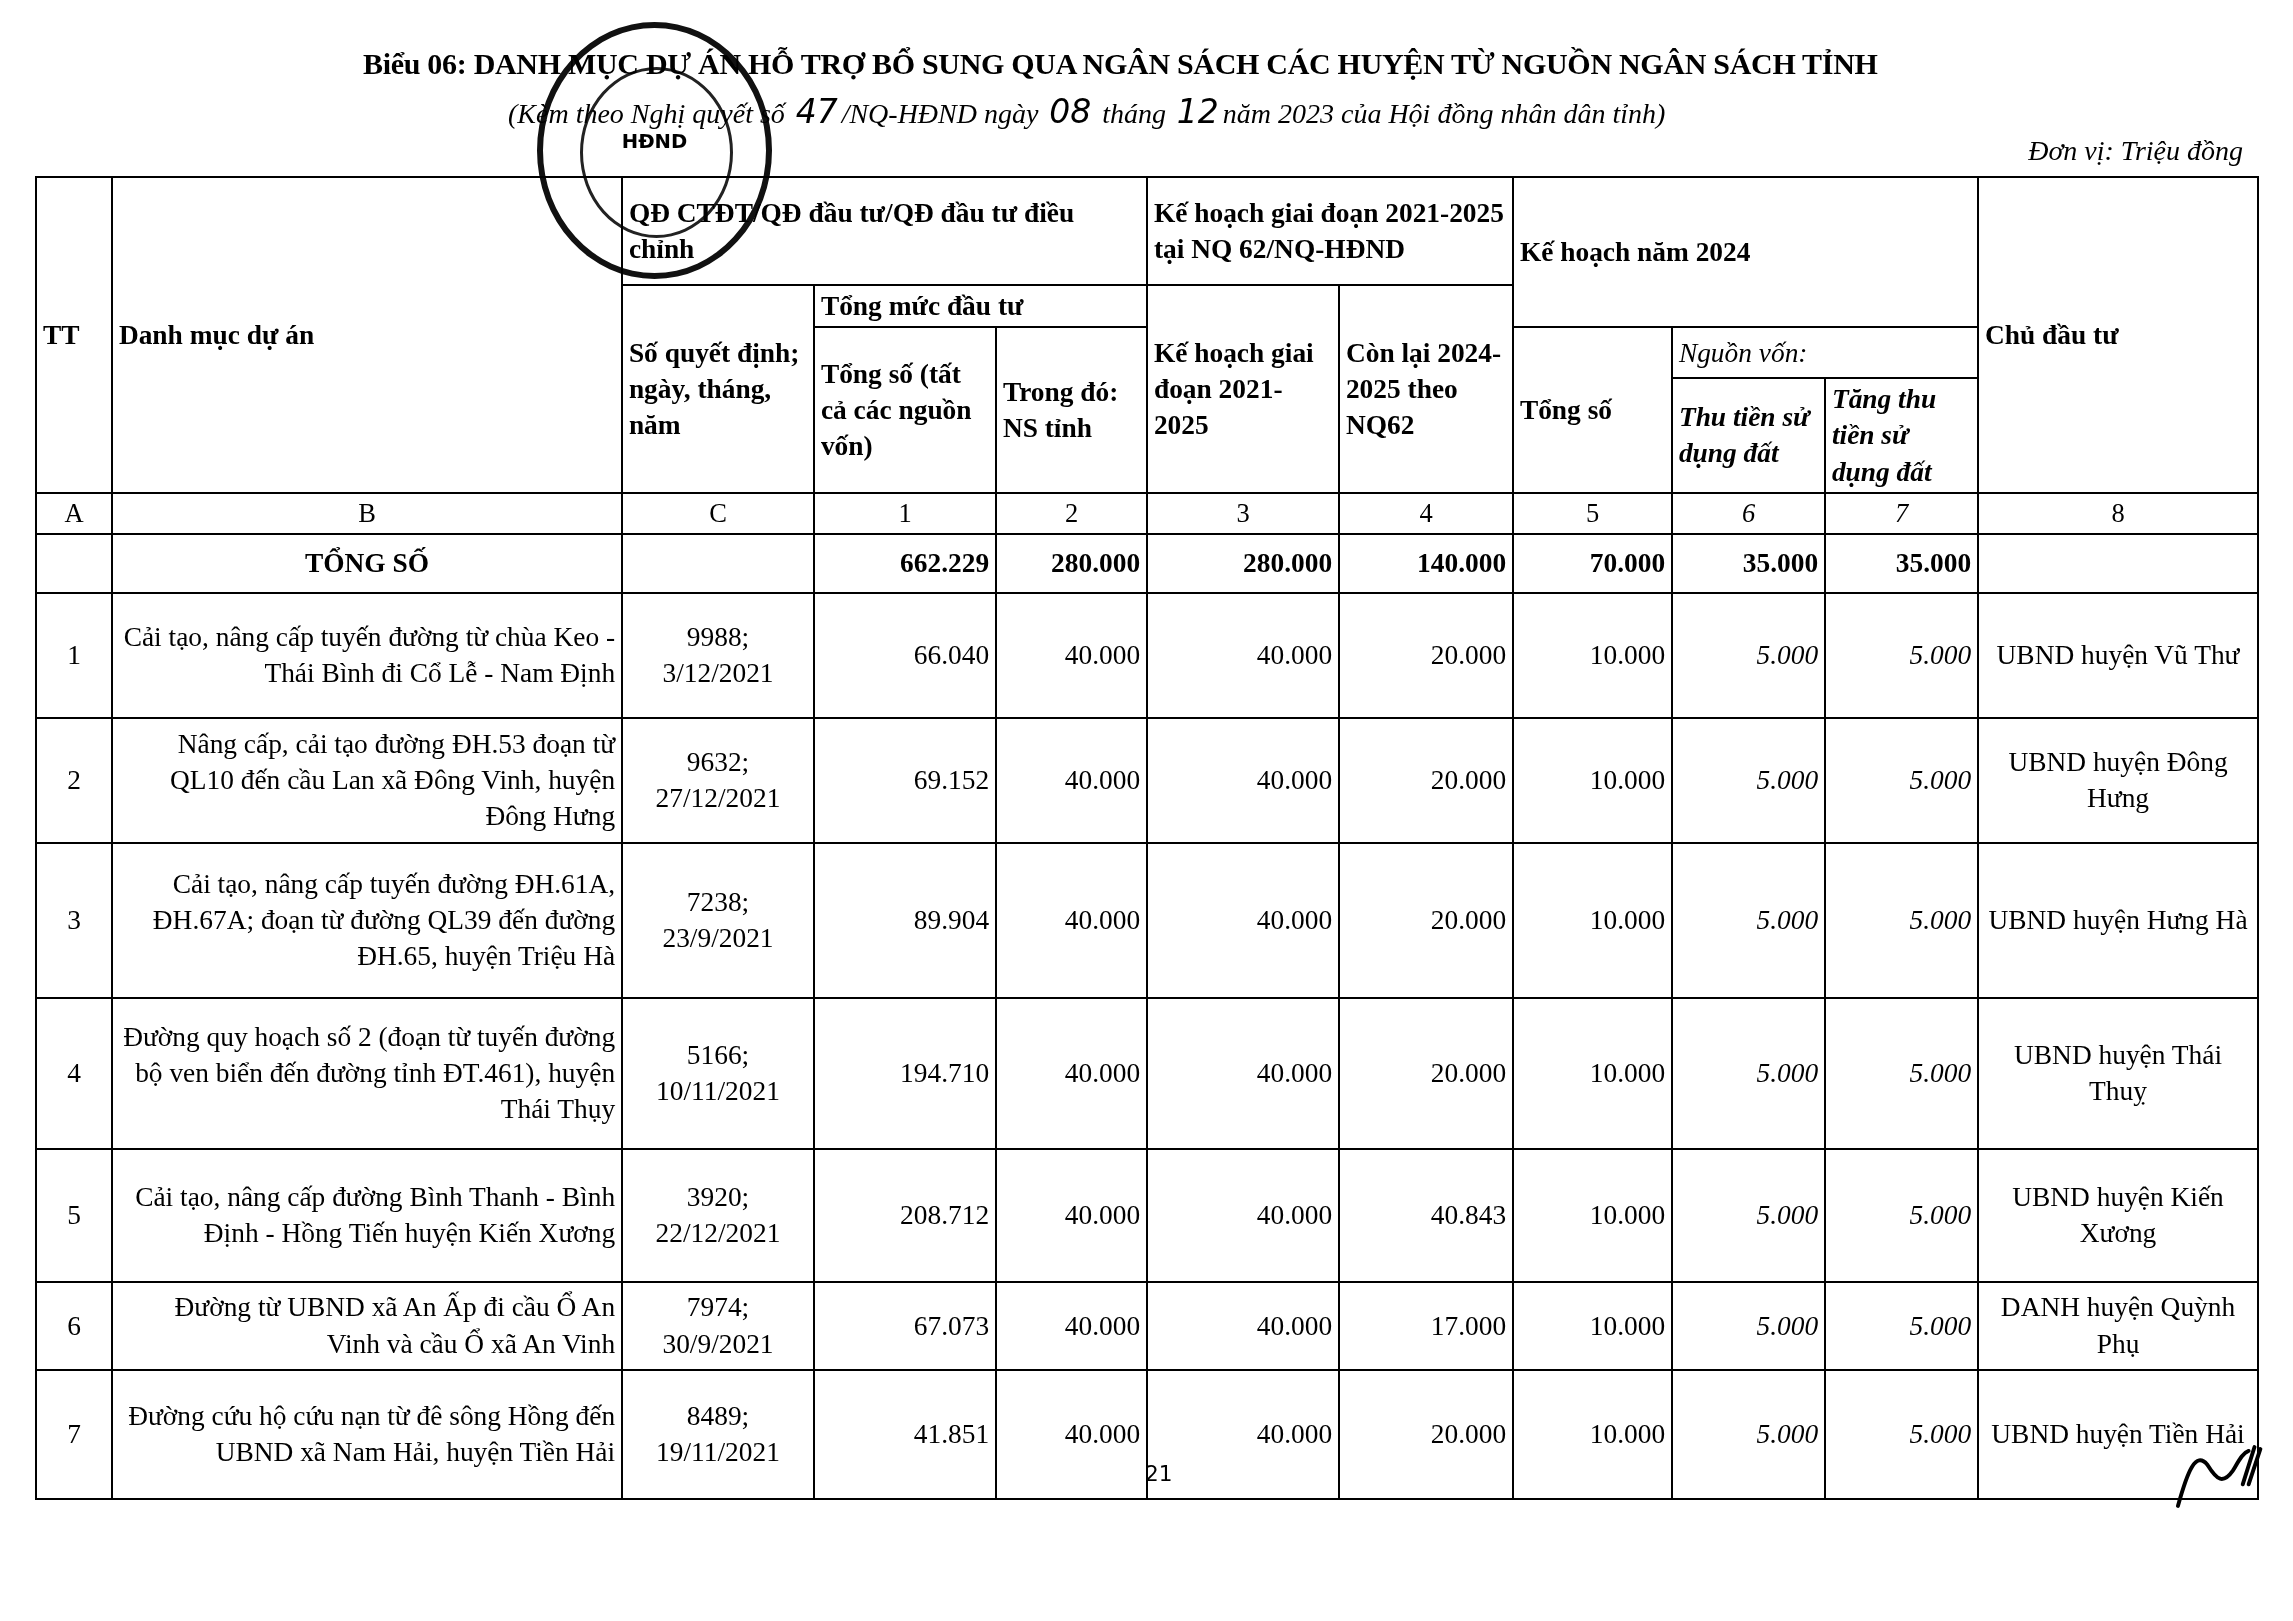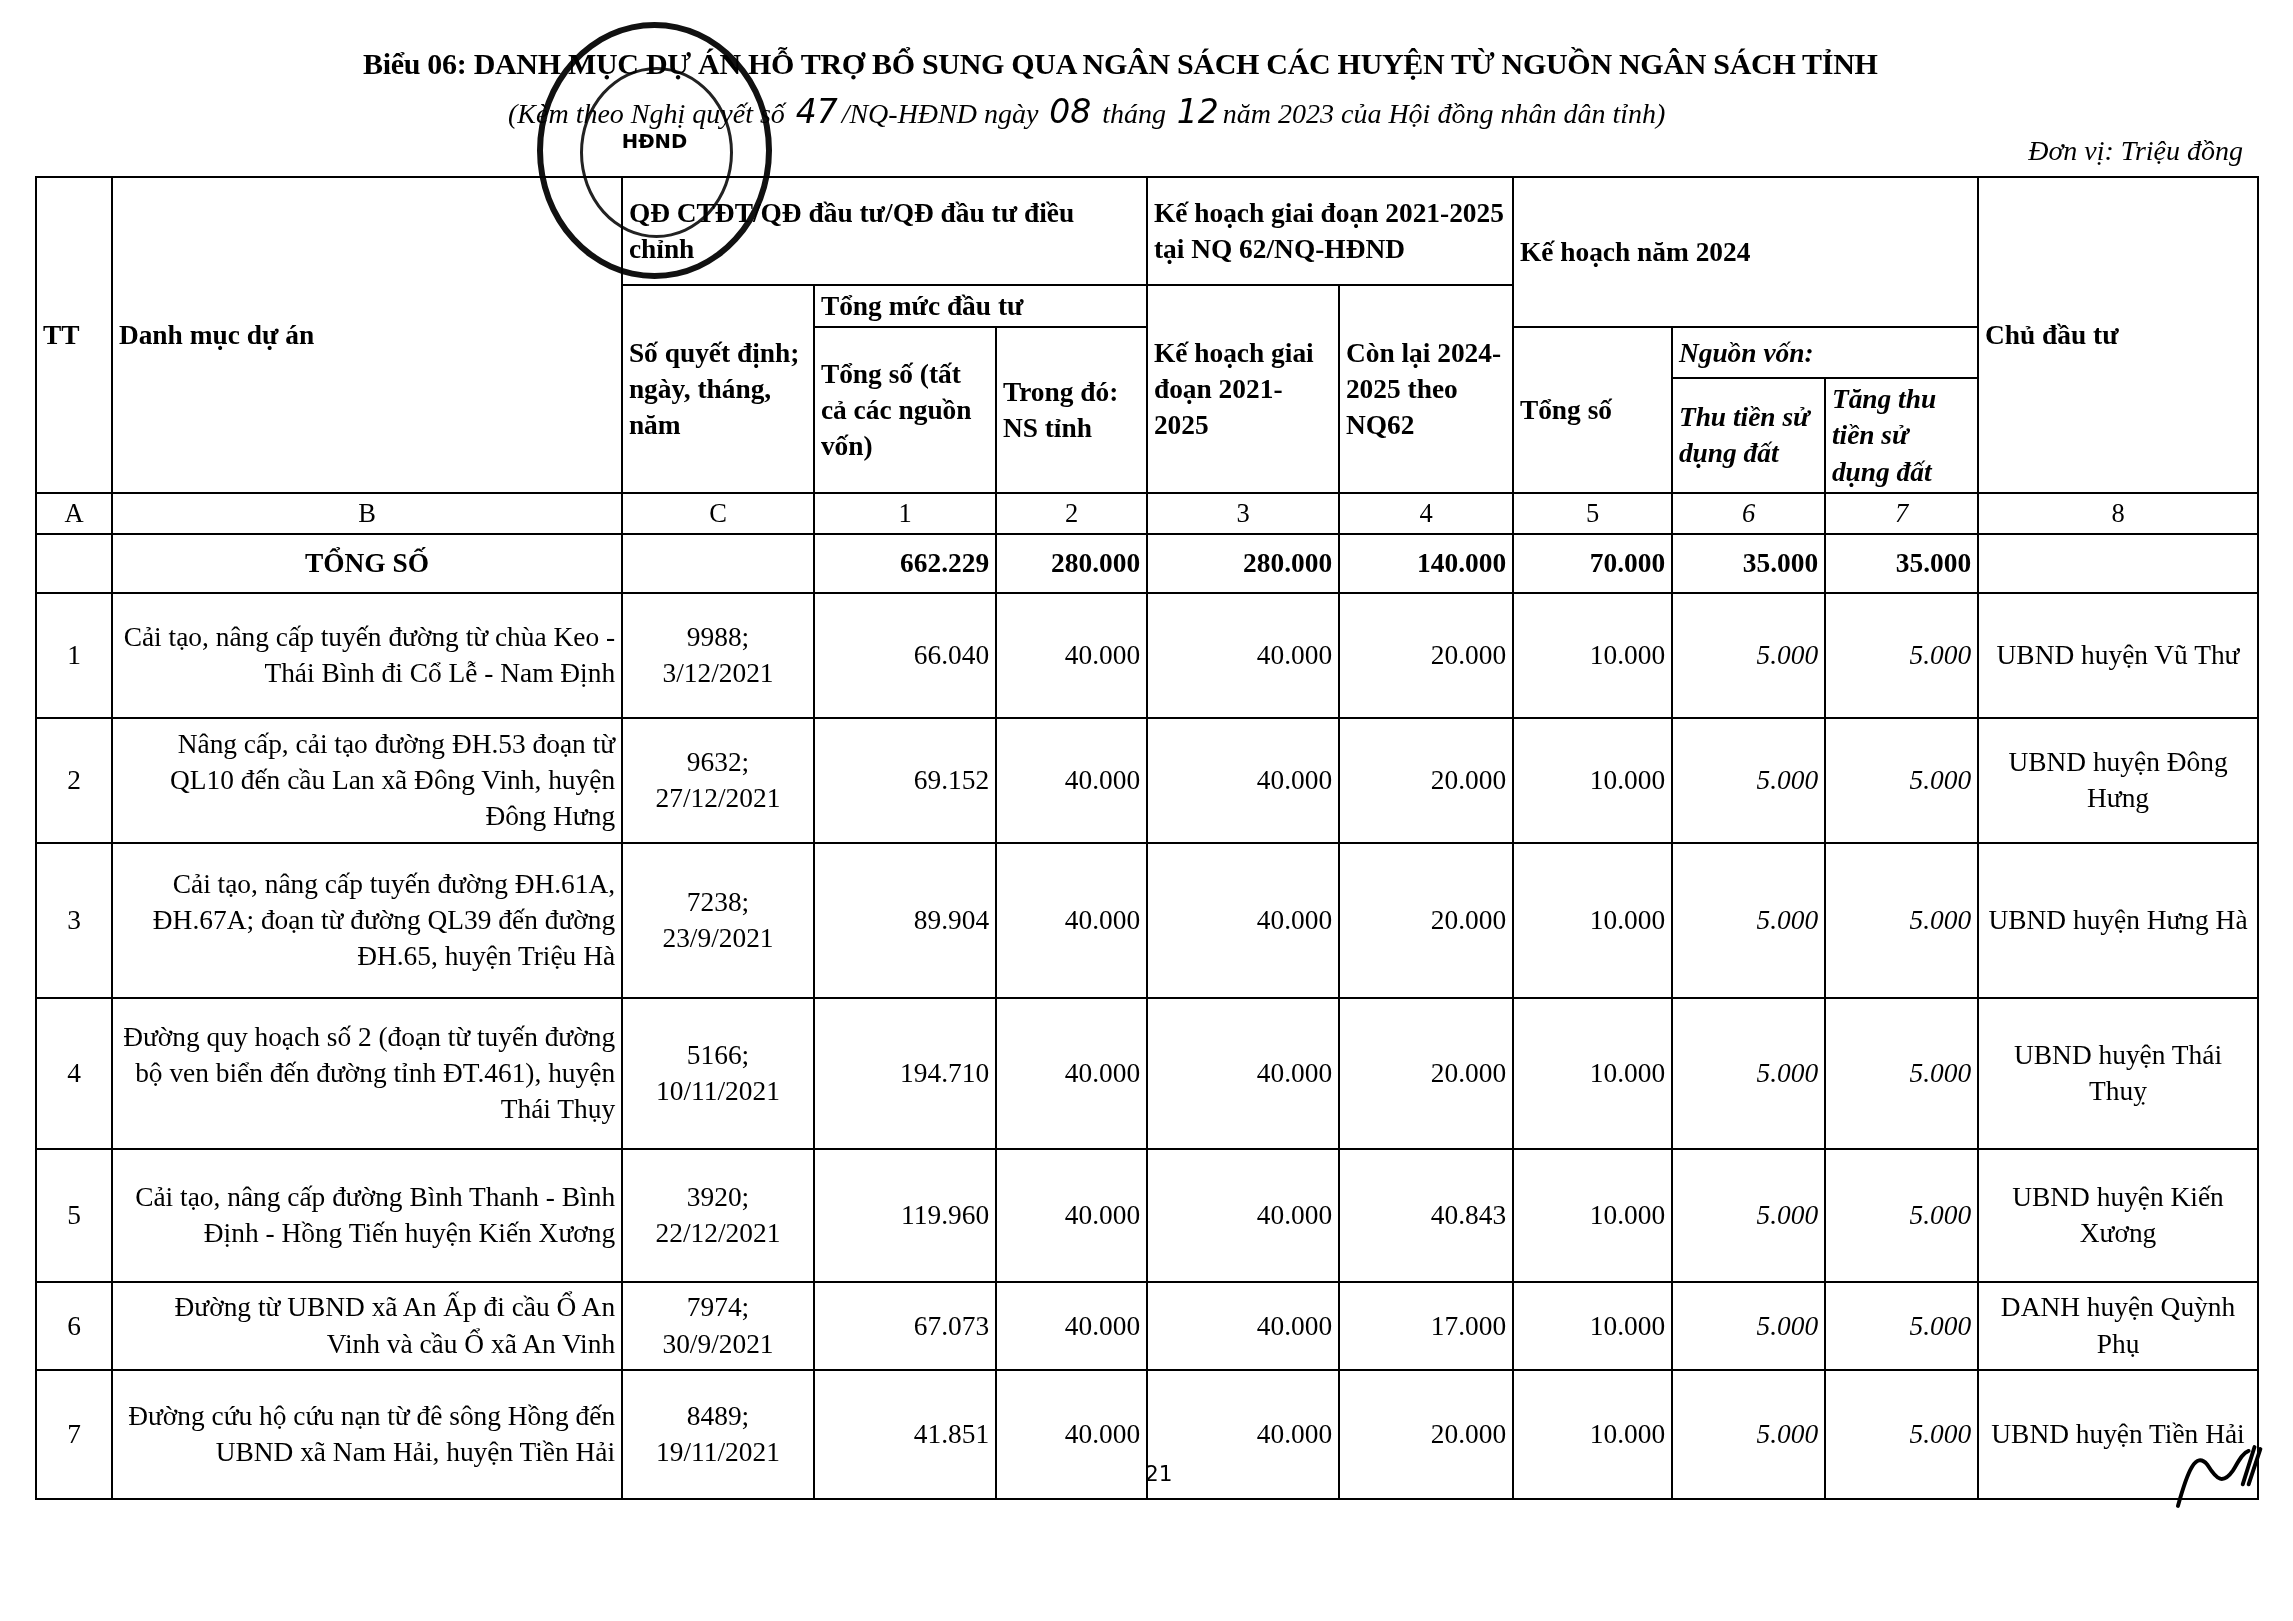--- a/index.html
+++ b/index.html
@@ -102,21 +102,21 @@
     <tr style="height:0px">
       <th rowspan="3">Số quyết định; ngày, tháng, năm</th>
       <th colspan="2">Tổng mức đầu tư</th>
       <th rowspan="3">Kế hoạch giai đoạn 2021-2025</th>
       <th rowspan="3">Còn lại 2024-2025 theo NQ62</th>
     </tr>
     <tr style="height:51px">
       <th rowspan="2">Tổng số (tất cả các nguồn vốn)</th>
       <th rowspan="2">Trong đó: NS tỉnh</th>
       <th rowspan="2">Tổng số</th>
-      <th colspan="2" class="it" style="font-weight:bold">Nguồn vốn:</th>
+      <th colspan="2" class="it" style="font-weight:normal">Nguồn vốn:</th>
     </tr>
     <tr style="height:108px">
       <th class="it" style="font-weight:bold">Thu tiền sử dụng đất</th>
       <th class="it" style="font-weight:bold">Tăng thu tiền sử dụng đất</th>
     </tr>
     <tr class="idx">
       <td>A</td>
       <td>B</td>
       <td>C</td>
       <td>1</td>
@@ -193,21 +193,21 @@
       <td class="num">20.000</td>
       <td class="num">10.000</td>
       <td class="num it">5.000</td>
       <td class="num it">5.000</td>
       <td class="ctr">UBND huyện Thái Thuỵ</td>
     </tr>
     <tr class="row" style="height:133px">
       <td class="ctr">5</td>
       <td class="lft">Cải tạo, nâng cấp đường Bình Thanh - Bình Định - Hồng Tiến huyện Kiến Xương</td>
       <td class="ctr"><span>3920;</span><br><span>22/12/2021</span></td>
-      <td class="num">119.960</td>
+      <td class="num">208.712</td>
       <td class="num">40.000</td>
       <td class="num">40.000</td>
       <td class="num">40.843</td>
       <td class="num">10.000</td>
       <td class="num it">5.000</td>
       <td class="num it">5.000</td>
       <td class="ctr">UBND huyện Kiến Xương</td>
     </tr>
     <tr class="row" style="height:88px">
       <td class="ctr">6</td>

